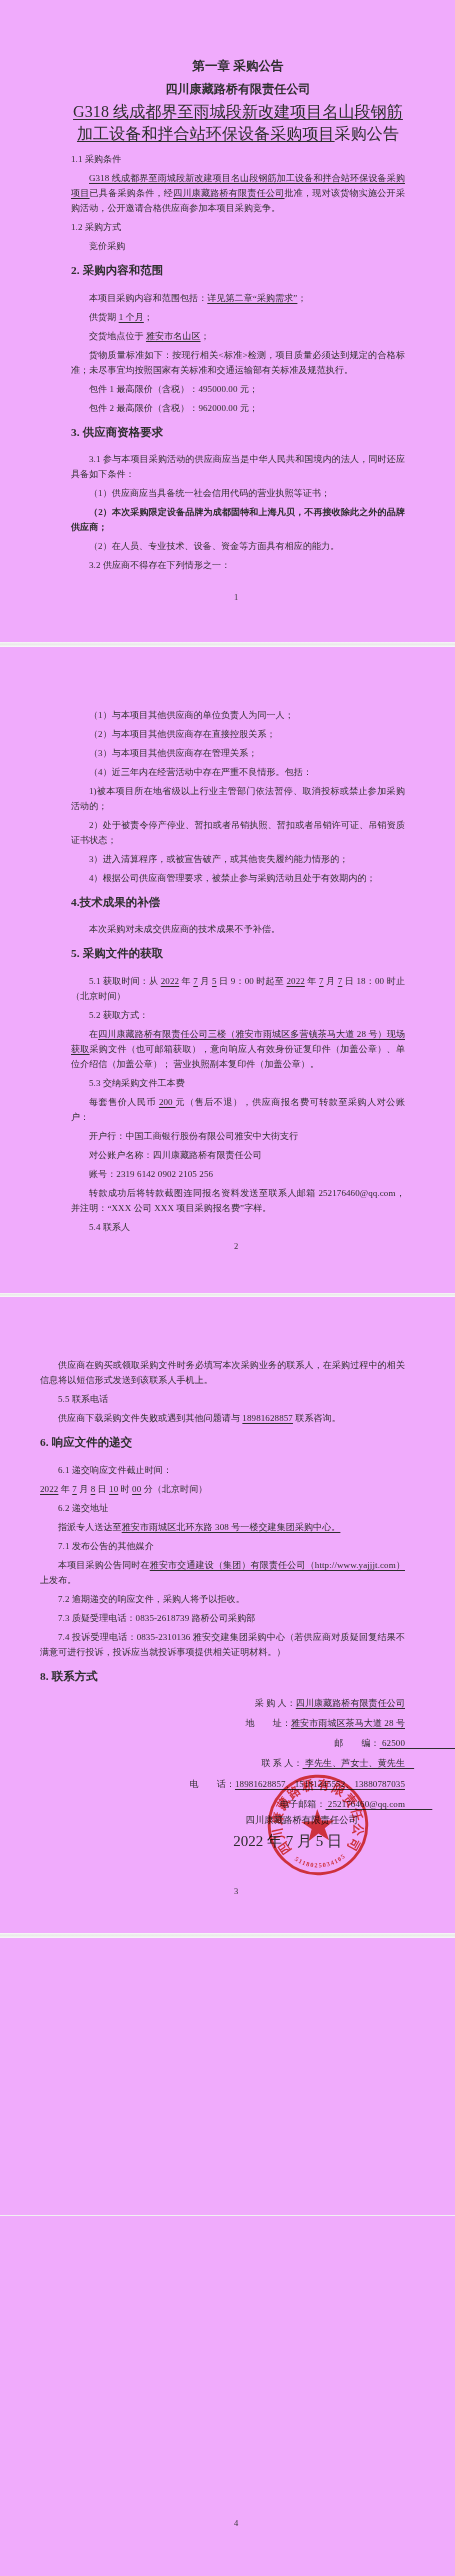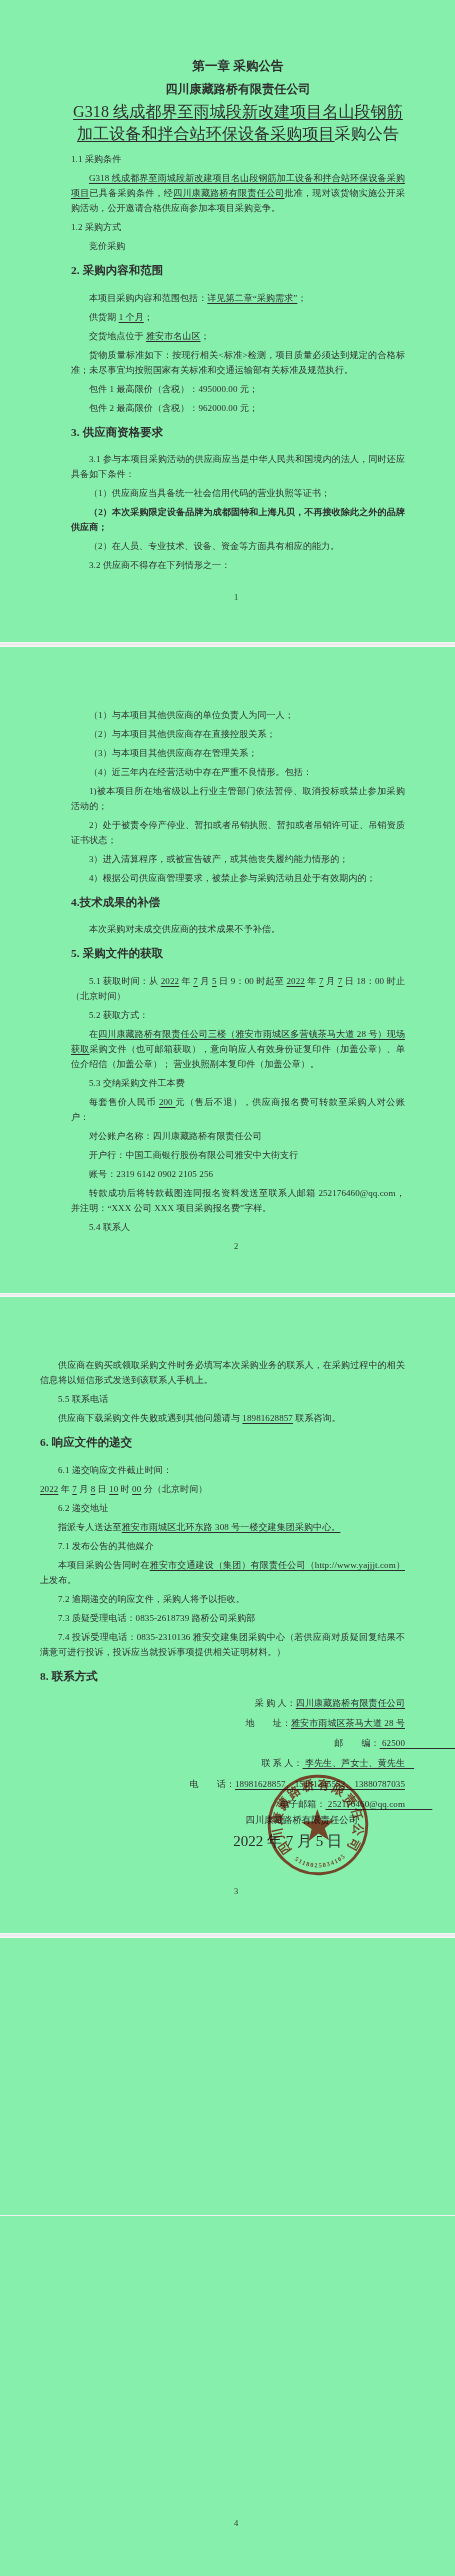--- a/index.html
+++ b/index.html
@@ -6,21 +6,21 @@
   body{
     width:455px;
     background:#ffffff;
     font-family:"Liberation Serif","DejaVu Serif",serif;
     color:#2f2f2f;
     -webkit-font-smoothing:antialiased;
   }
   .doc{width:455px;}
   .page{
     position:relative;
-    background:#86efac;
+    background:#f0abfc;
     box-sizing:border-box;
     padding:57px 50px 0 71px;
     overflow:hidden;
   }
   .gap{
     height:4.6px;
     background:linear-gradient(180deg,#f7f7f7 0%,#e9e9e9 45%,#f8f8f8 100%);
   }
   .blk{
     margin:4px 0;
@@ -147,22 +147,22 @@
         <div class="blk p"><span>3）进入清算程序，或被宣告破产，或其他丧失履约能力情形的；</span></div>
         <div class="blk p"><span>4）根据公司供应商管理要求，被禁止参与采购活动且处于有效期内的；</span></div>
         <div class="blk h3"><span>4.技术成果的补偿</span></div>
         <div class="blk p"><span>本次采购对未成交供应商的技术成果不予补偿。</span></div>
         <div class="blk h3"><span>5. 采购文件的获取</span></div>
         <div class="blk p"><span>5.1 获取时间：从 </span><span class="u ">2022</span><span> 年 </span><span class="u ">7</span><span> 月 </span><span class="u ">5</span><span> 日 9：00 时起至 </span><span class="u ">2022</span><span> 年 </span><span class="u ">7</span><span> 月 </span><span class="u ">7</span><span> 日 18：00 时止（北京时间）</span></div>
         <div class="blk p"><span>5.2 获取方式：</span></div>
         <div class="blk p"><span>在</span><span class="u ">四川康藏路桥有限责任公司三楼（雅安市雨城区多营镇茶马大道 28 号）现场获取</span><span>采购文件（也可邮箱获取），意向响应人有效身份证复印件（加盖公章）、单位介绍信（加盖公章）； 营业执照副本复印件（加盖公章）。</span></div>
         <div class="blk p"><span>5.3 交纳采购文件工本费</span></div>
         <div class="blk p"><span>每套售价人民币 </span><span class="u ">200 </span><span>元（售后不退），供应商报名费可转款至采购人对公账户：</span></div>
+        <div class="blk p"><span>开户行：中国工商银行股份有限公司雅安中大街支行</span></div>
         <div class="blk p"><span>对公账户名称：四川康藏路桥有限责任公司</span></div>
-        <div class="blk p"><span>开户行：中国工商银行股份有限公司雅安中大街支行</span></div>
         <div class="blk p"><span>账号：2319 6142 0902 2105 256</span></div>
         <div class="blk p"><span>转款成功后将转款截图连同报名资料发送至联系人邮箱 252176460@qq.com，并注明：“XXX 公司 XXX 项目采购报名费”字样。</span></div>
         <div class="blk p"><span>5.4 联系人</span></div>
         <div class="pageno" style="top: 594px;">2</div>
       </div>
       <div class="gap"></div>
       <div class="page" style="height: 636px; padding-left: 40px;">
         <div class="blk p"><span>供应商在购买或领取采购文件时务必填写本次采购业务的联系人，在采购过程中的相关信息将以短信形式发送到该联系人手机上。</span></div>
         <div class="blk p"><span>5.5 联系电话</span></div>
         <div class="blk p"><span>供应商下载采购文件失败或遇到其他问题请与 </span><span class="u ">18981628857</span><span> 联系咨询。</span></div>

